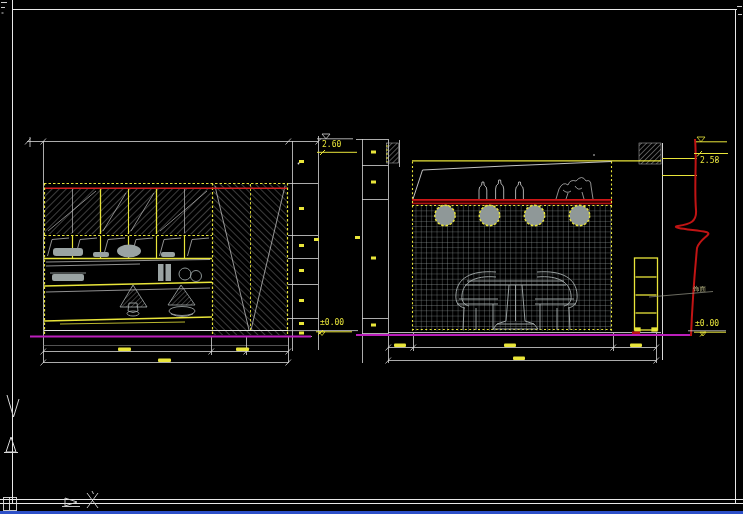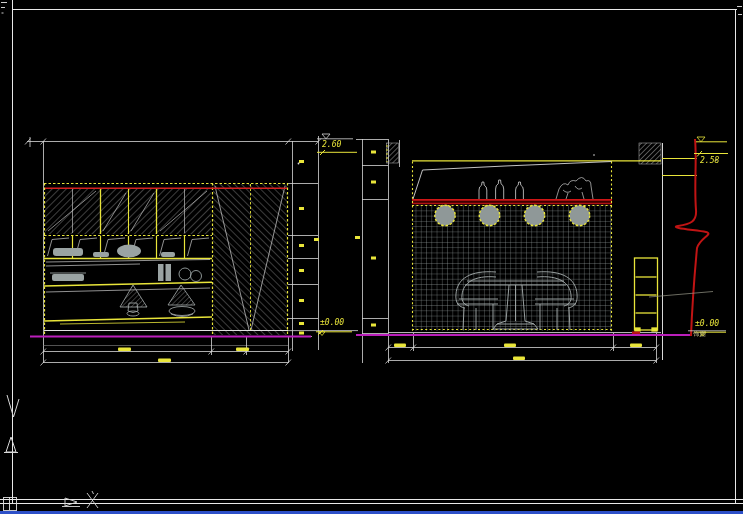--- a/index.html
+++ b/index.html
@@ -3,24 +3,24 @@
 <meta charset="utf-8">
 <style>
   html,body{margin:0;padding:0;background:#000;}
   #screen{
     position:relative;width:743px;height:514px;background:#000;
     overflow:hidden;font-family:"DejaVu Sans Mono", monospace;
   }
   #vector{position:absolute;left:0;top:0;}
   .lvl{
     position:absolute;color:#e9e53a;font-size:8px;line-height:8px;
-    letter-spacing:0px;white-space:nowrap;font-style:italic;
+    letter-spacing:0px;white-space:nowrap;
   }
   .note{
-    position:absolute;color:#b9b684;font-size:6.5px;line-height:7px;white-space:nowrap;margin-top:45px;
+    position:absolute;color:#b9b684;font-size:6.5px;line-height:7px;white-space:nowrap;
   }
 </style>
 </head>
 <body>
 
 <div id="screen">
 
 <svg id="vector" width="743" height="514" viewBox="0 0 743 514">
   <defs>
     <pattern id="hatchDoor" width="5" height="5" patternUnits="userSpaceOnUse" patternTransform="rotate(45)">

